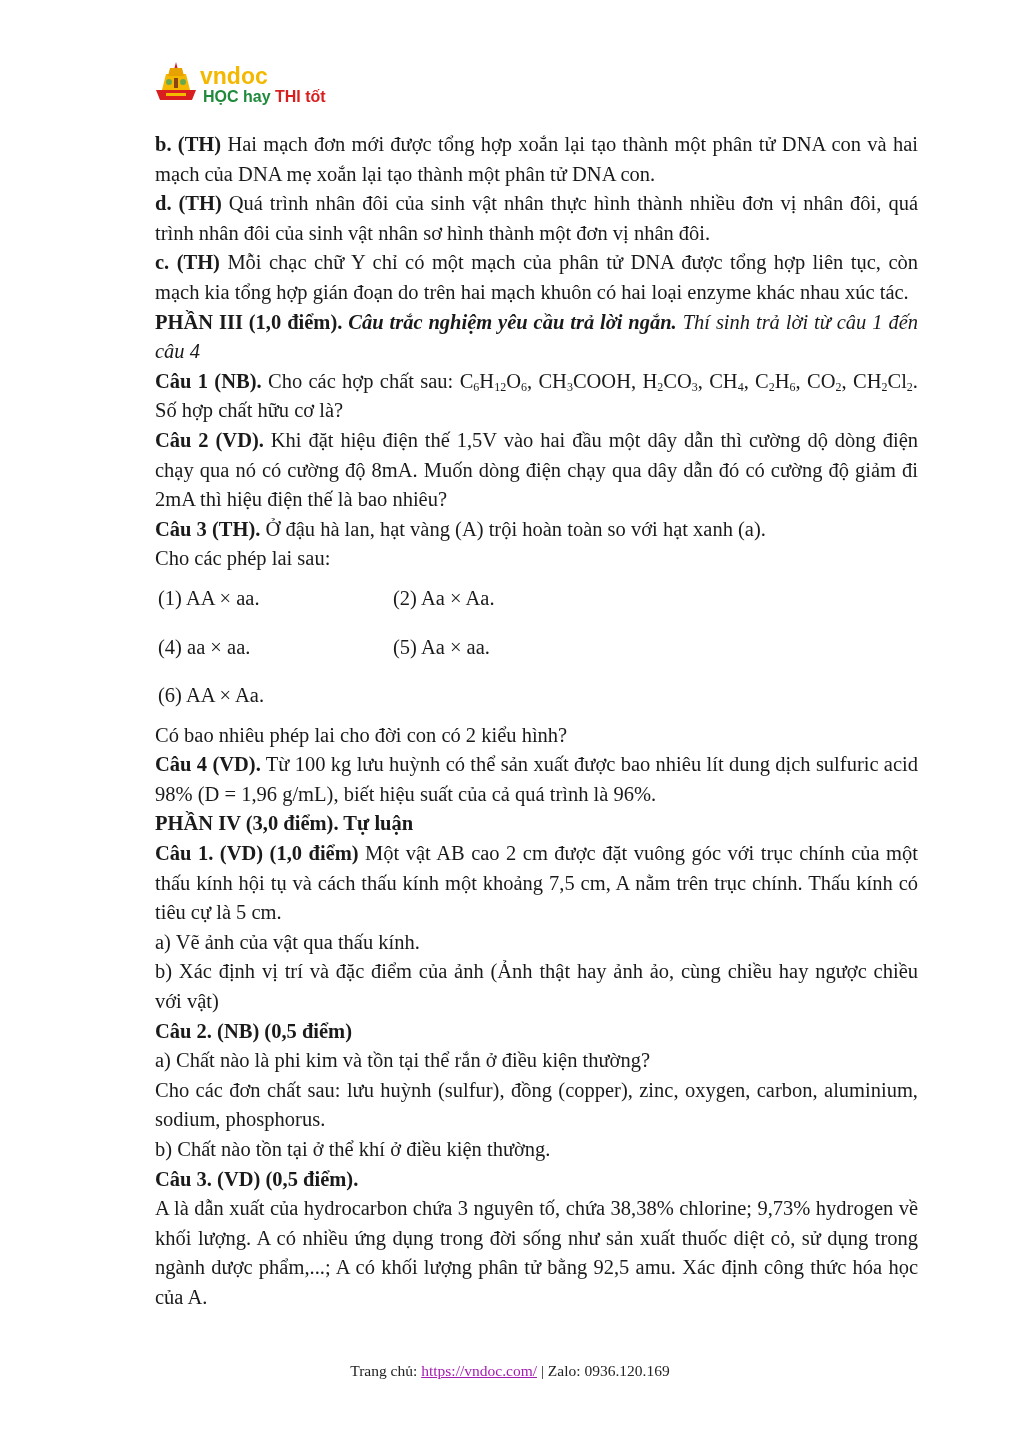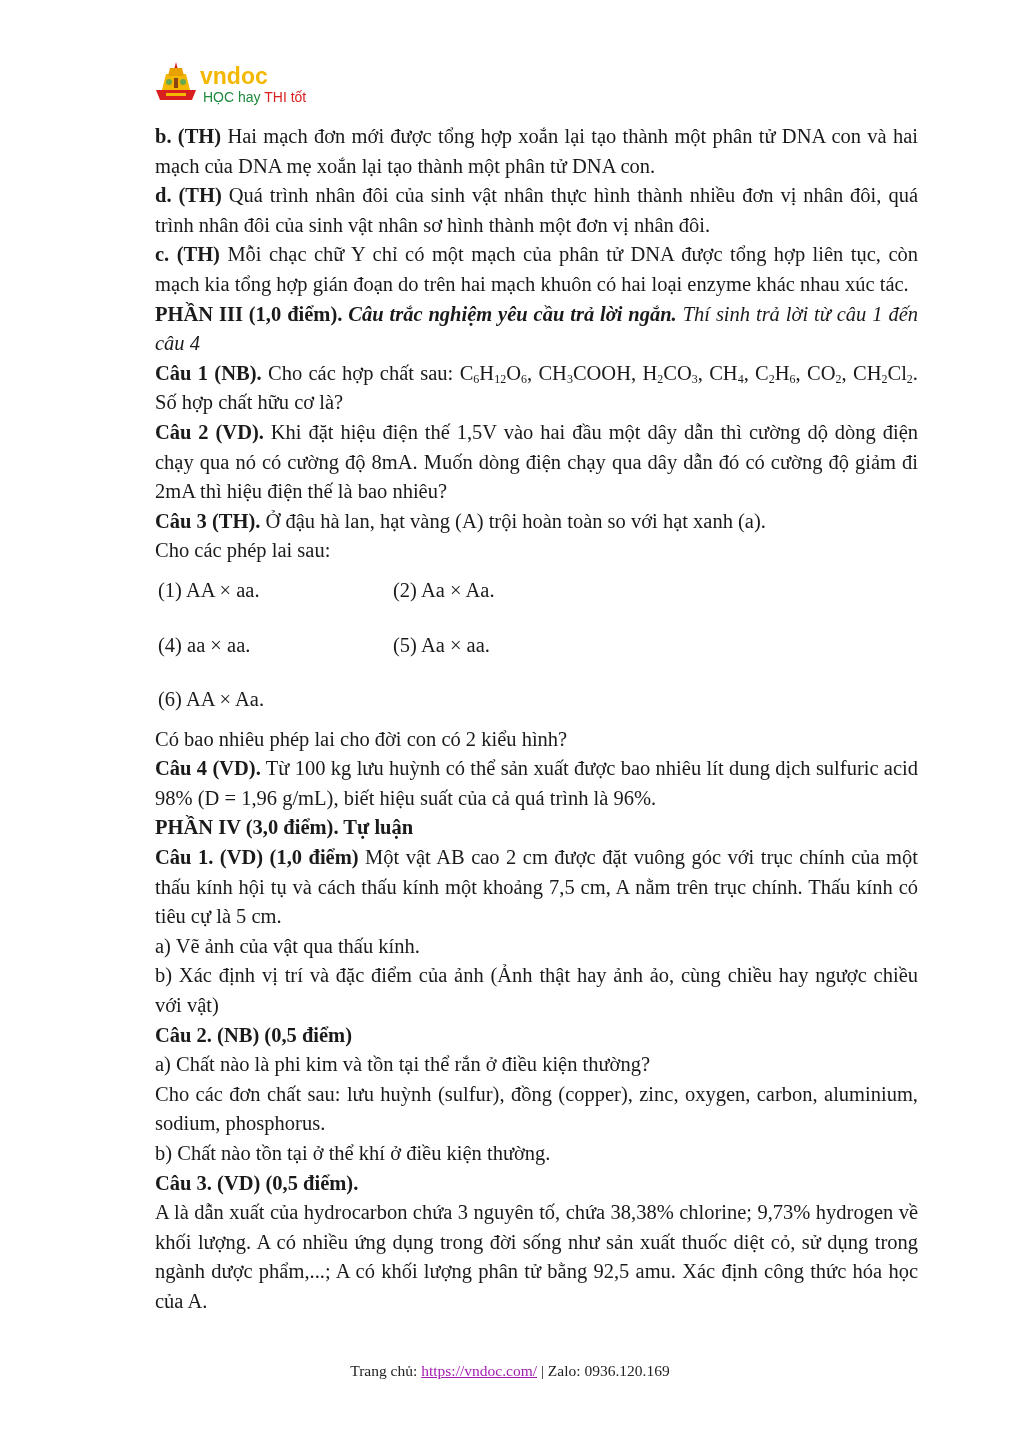--- a/index.html
+++ b/index.html
@@ -3,30 +3,30 @@
 <meta charset="utf-8">
 <style>
   html, body { margin:0; padding:0; background:#ffffff; }
   body { width:1020px; height:1443px; position:relative; overflow:hidden;
          font-family:"Liberation Serif","DejaVu Serif",serif; color:#1a1a1a; }
   .logo { position:absolute; left:154px; top:60px; width:150px; height:46px; }
   .logo .temple { position:absolute; left:0; top:0; width:44px; height:44px; }
   .logo .brand { position:absolute; left:46px; top:2px; font-family:"Liberation Sans","DejaVu Sans",sans-serif;
                  font-weight:bold; font-size:23px; color:#f5b800; letter-spacing:0px; line-height:28px; }
   .logo .slogan { position:absolute; left:49px; top:30px; font-family:"Liberation Sans","DejaVu Sans",sans-serif;
-                  font-weight:normal; font-size:14px; line-height:14px; white-space:nowrap; }
+                  font-weight:bold; font-size:16px; line-height:14px; white-space:nowrap; }
   .slogan .g { color:#1f8a3c; }
   .slogan .r { color:#d81e1e; }
-  .content { position:absolute; left:155px; top:122px; width:763px; font-size:20.5px; line-height:29.6px; }
+  .content { position:absolute; left:155px; top:130px; width:763px; font-size:20.5px; line-height:29.6px; }
   .p { margin:0; text-align:justify; }
   .p.last { text-align-last:left; }
   b { font-weight:bold; }
   i { font-style:italic; }
   sub { font-size:12px; vertical-align:-3px; line-height:0; }
-  .crosses { display:grid; grid-template-columns:235px 300px; row-gap:25px; margin:10px 0 10px 3px; }
+  .crosses { display:grid; grid-template-columns:235px 300px; row-gap:19px; margin:10px 0 10px 3px; }
   .footer { position:absolute; left:0; width:1020px; top:1362px; text-align:center; font-size:15.5px; color:#222; }
   .footer a { color:#a21caf; text-decoration:underline; }
 </style>
 </head>
 <body>
 
 <div class="logo">
   <svg class="temple" viewBox="0 0 44 44">
     <polygon points="22,2 24,10 20,10" fill="#d81e1e"></polygon>
     <polygon points="12,14 32,14 36,30 8,30" fill="#f5b800"></polygon>

